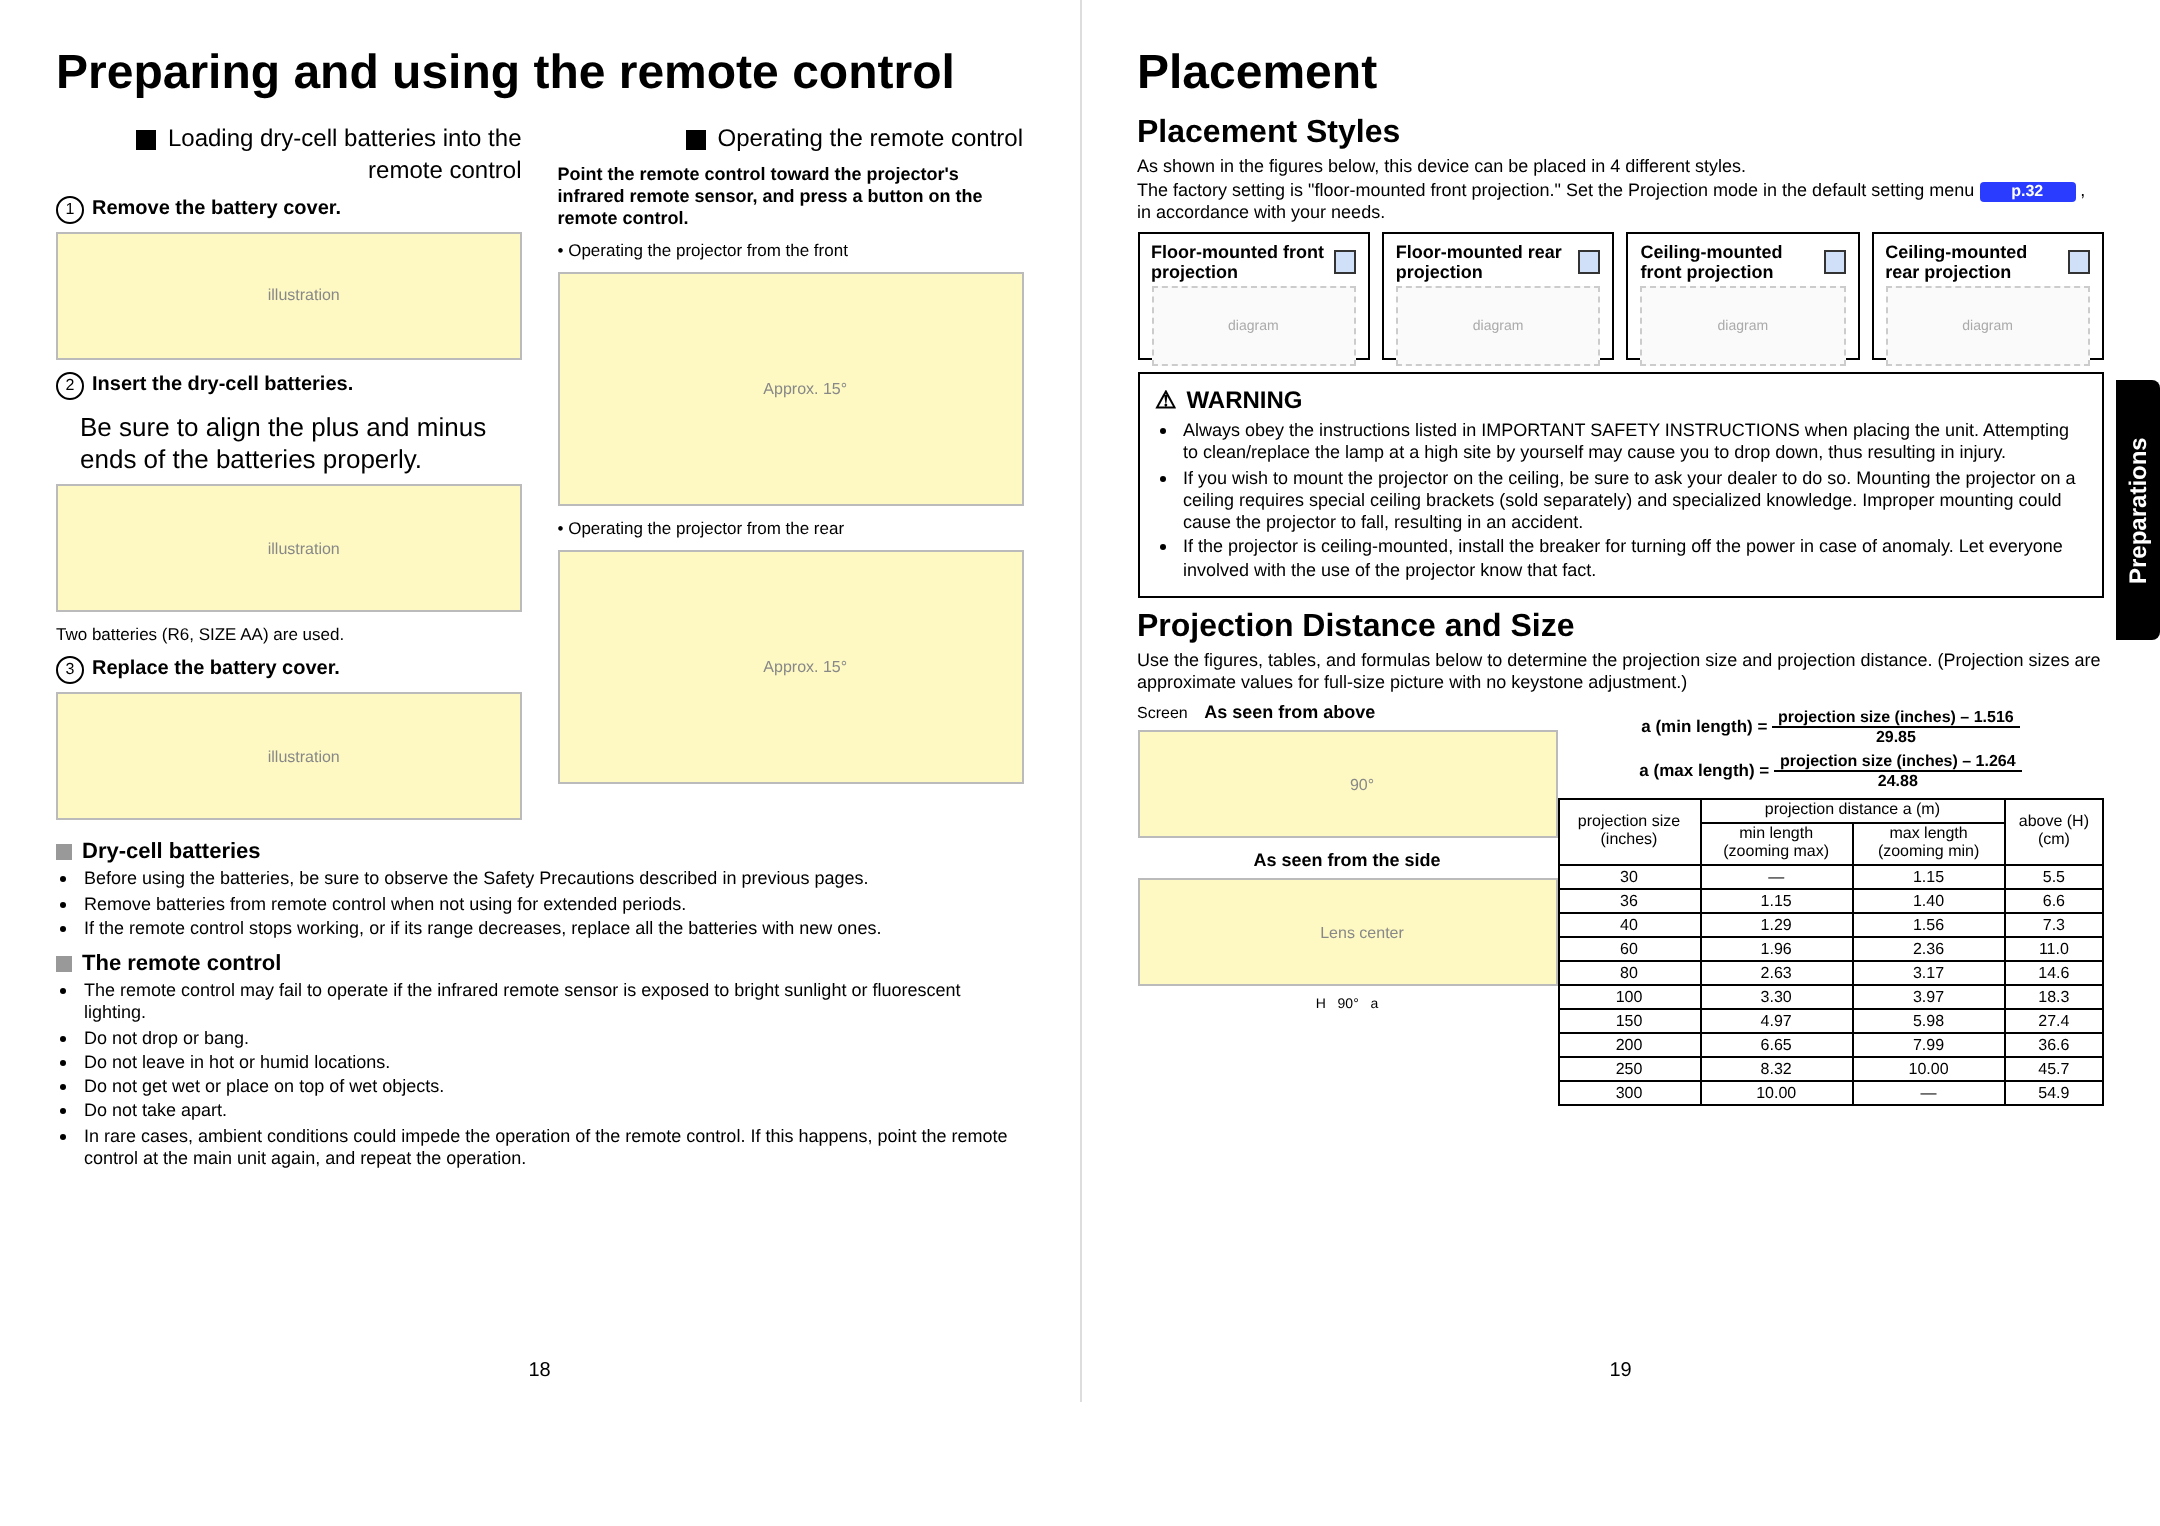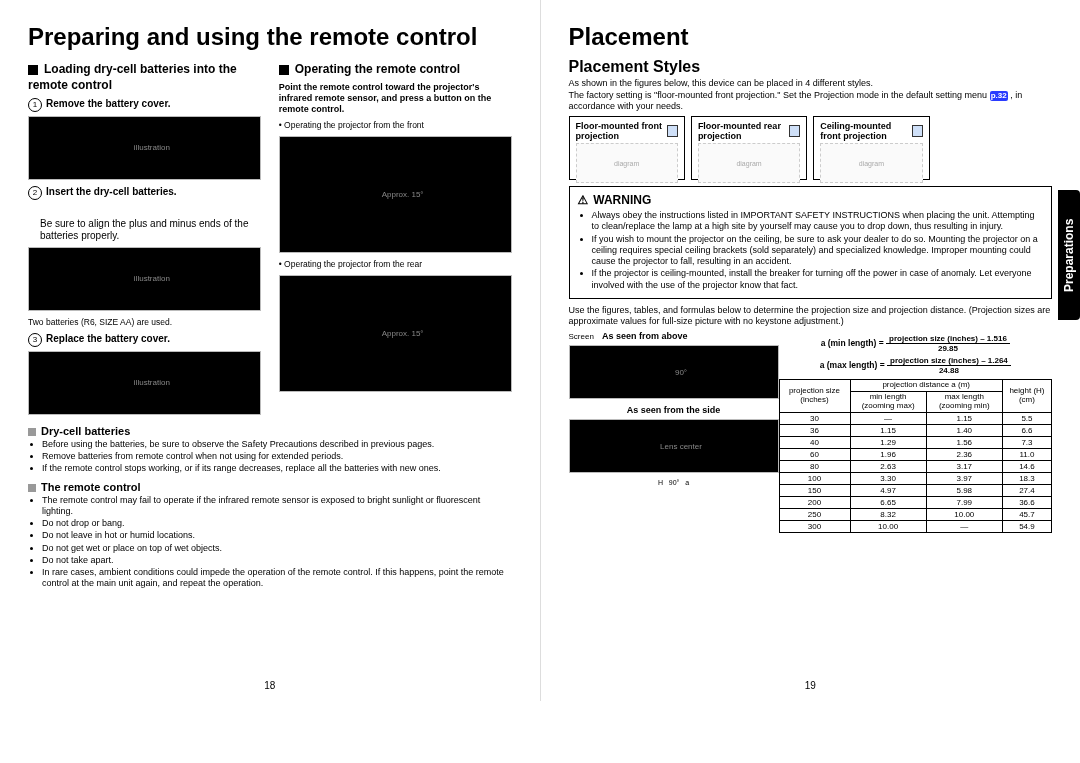--- a/index.html
+++ b/index.html
@@ -24,23 +24,24 @@
   }
   .page-left { border-right: 1px solid #ddd; }
   h1 {
     font-size: 24px;
     font-weight: bold;
     margin: 0 0 8px 0;
     line-height: 1.1;
   }
   .h2 {
     font-size: 12px;
-    font-weight: bold;
-    margin: 4px 0 4px 0;
+    font-weight: normal;
+    margin: 4px 0 4px 16px;
     line-height: 1.3;
+    text-align: right;
   }
   .h2::before {
     content: "";
     display: inline-block;
     width: 10px;
     height: 10px;
     background: #000;
     margin-right: 6px;
     vertical-align: middle;
   }
@@ -79,39 +80,39 @@
     text-align: center;
     margin-right: 4px;
     font-weight: normal;
   }
   .body-text {
     font-size: 9px;
     line-height: 1.25;
     margin: 2px 0 4px 0;
   }
   .body-text2{
-    font-size: 10px;
+    font-size: 13px;
     line-height: 1.25;
-    margin: 18px 0 4px 12px;
+    margin: 6px 0 4px 12px;
   }
   ul.bullets {
     font-size: 9px;
     line-height: 1.25;
     margin: 2px 0 6px 0;
     padding-left: 14px;
     list-style: disc;
   }
   ul.bullets li { margin-bottom: 1px; }
   .cols {
     display: flex;
     gap: 18px;
   }
   .col { flex: 1; }
   .img-box {
-    background: #000000;
+    background: #fef9c3;
     border: 1px solid #bbb;
     height: 62px;
     margin: 4px 0 6px 0;
     display: flex;
     align-items: center;
     justify-content: center;
     font-size: 8px;
     color: #888;
     padding-left: 15px;
   }
@@ -223,21 +224,21 @@
     margin-top: 4px;
     width: 100%;
   }
   table.dist th, table.dist td {
     border: 1px solid #000;
     padding: 1px 4px;
     text-align: center;
   }
   table.dist th { font-weight: normal; line-height:1.1}
   .pref {
-    display:inline-block;background:#2a3cff;color:#fff;font-size:8px;padding:0 1px;font-weight:bold;border-radius:2px;
+    display:inline-block;background:#2a3cff;color:#fff;font-size:8px;padding:0 16px;font-weight:bold;border-radius:2px;
   }
 </style>
 </head>
 <body>
 
 <div class="spread">
 
   <div class="page page-left">
     <h1>Preparing and using the remote control</h1>
     <div class="cols">
@@ -311,31 +312,39 @@
           </div>
         <div class="tile-illust">diagram</div>
       </div>
       <div class="tile">
         <div class="tile-title">
             <span>Ceiling-mounted front projection</span>
             <span class="smicon"></span>
           </div>
         <div class="tile-illust">diagram</div>
       </div>
+      <div class="tile">
+        <div class="tile-title">
+            <span>Ceiling-mounted rear projection</span>
+            <span class="smicon"></span>
+          </div>
+        <div class="tile-illust">diagram</div>
+      </div>
     </div>
 
     <div class="warning-box">
       <div class="warning-title">WARNING</div>
       <ul class="bullets" style="margin:0;padding-left:14px">
         <li>Always obey the instructions listed in IMPORTANT SAFETY INSTRUCTIONS when placing the unit. Attempting to clean/replace the lamp at a high site by yourself may cause you to drop down, thus resulting in injury.</li>
         <li>If you wish to mount the projector on the ceiling, be sure to ask your dealer to do so. Mounting the projector on a ceiling requires special ceiling brackets (sold separately) and specialized knowledge. Improper mounting could cause the projector to fall, resulting in an accident.</li>
         <li>If the projector is ceiling-mounted, install the breaker for turning off the power in case of anomaly. Let everyone involved with the use of the projector know that fact.</li>
       </ul>
     </div>
 
+    <div class="h3">Projection Distance and Size</div>
     <div class="body-text">Use the figures, tables, and formulas below to determine the projection size and projection distance. (Projection sizes are approximate values for full-size picture with no keystone adjustment.)</div>
 
     <div class="proj-cols">
       <div class="proj-left screenbox">
         <span style="font-size:8px">Screen</span>
         <span class="diagram-lbl" style="margin-left:6px">As seen from above</span>
         <div class="img-box sm">
             <span>90°</span>
           </div>
         <div class="diagram-lbl" style="text-align:center">As seen from the side</div>
@@ -351,21 +360,21 @@
         </div>
         <div class="formula">
           <span>a (max length) =</span>
           <span class="frac"><span class="num">projection size (inches) – 1.264</span><span class="den">24.88</span></span>
         </div>
         <table class="dist">
           <tbody>
               <tr>
             <th rowspan="2">projection size (inches)</th>
             <th colspan="2">projection distance a (m)</th>
-            <th rowspan="2">height (H) (cm)</th>
+            <th rowspan="2">above (H) (cm)</th>
           </tr>
           <tr>
             <th>min length (zooming max)</th>
             <th>max length (zooming min)</th>
           </tr>
           </tbody>
             <tbody id="dist-body">
               <tr>
                 <td>30</td>
                 <td>—</td>

